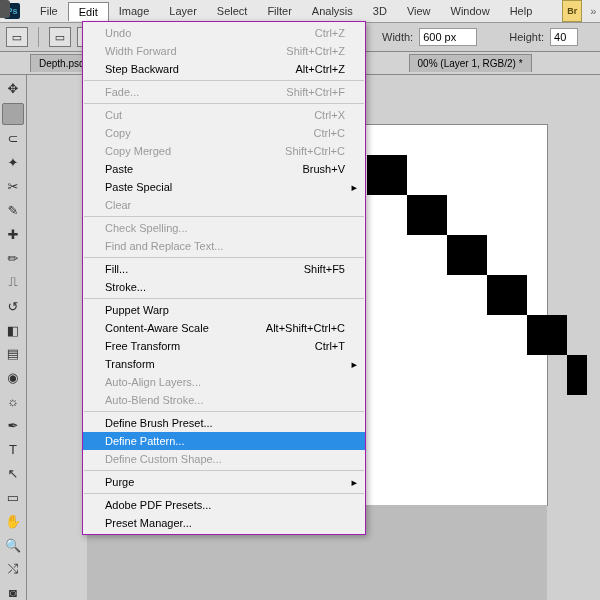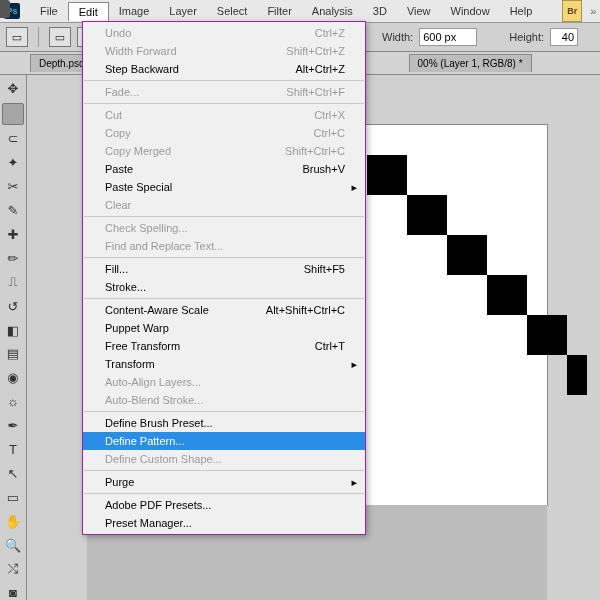--- a/index.html
+++ b/index.html
@@ -59,28 +59,28 @@
   <div class="swatch">▭</div>
   <div class="swatch">◫</div>
   <div class="swatch">◫</div>
   <div class="swatch">▣</div>
   <div class="sep"></div>
   <div style="width:200px"></div>
   <label>Width:</label>
   <input value="600 px" style="">
   <div style="width:20px"></div>
   <label>Height:</label>
-  <input style="width: 20px; text-align: right;" value="40">
+  <input style="width: 20px;" value="40">
 </div>
 
 <div class="tabbar">
   <div class="edge-tab"></div>
   <div class="filetab">Depth.psd @</div>
   <div style="width:300px"></div>
-  <div class="filetab">00% (Layer 1, RGB/8) *</div>
+  <div class="filetab">00% (Layer 1, RGB/2) *</div>
 </div>
 
 <div class="main">
   <div class="toolcol">
     <div class="tool">✥</div>
     <div class="tool sel dottedsel"></div>
     <div class="tool">⊂</div>
     <div class="tool">✦</div>
     <div class="tool">✂</div>
     <div class="tool">✎</div>
@@ -166,27 +166,27 @@
     <div class="dd-sep"></div>
     <div class="dd-item">
       <span>Fill...</span>
       <span>Shift+F5</span>
     </div>
     <div class="dd-item">
       <span>Stroke...</span>
     </div>
     <div class="dd-sep"></div>
     <div class="dd-item">
+      <span>Puppet Warp</span>
+    </div>
+    <div class="dd-item">
       <span>Content-Aware Scale</span>
       <span>Alt+Shift+Ctrl+C</span>
     </div>
     <div class="dd-item">
-      <span>Puppet Warp</span>
-    </div>
-    <div class="dd-item">
       <span>Free Transform</span>
       <span>Ctrl+T</span>
     </div>
     <div class="dd-item">
       <span>Transform</span>
       <span class="dd-sub">▸</span>
     </div>
     <div class="dd-item disabled">
       <span>Auto-Align Layers...</span>
     </div>

